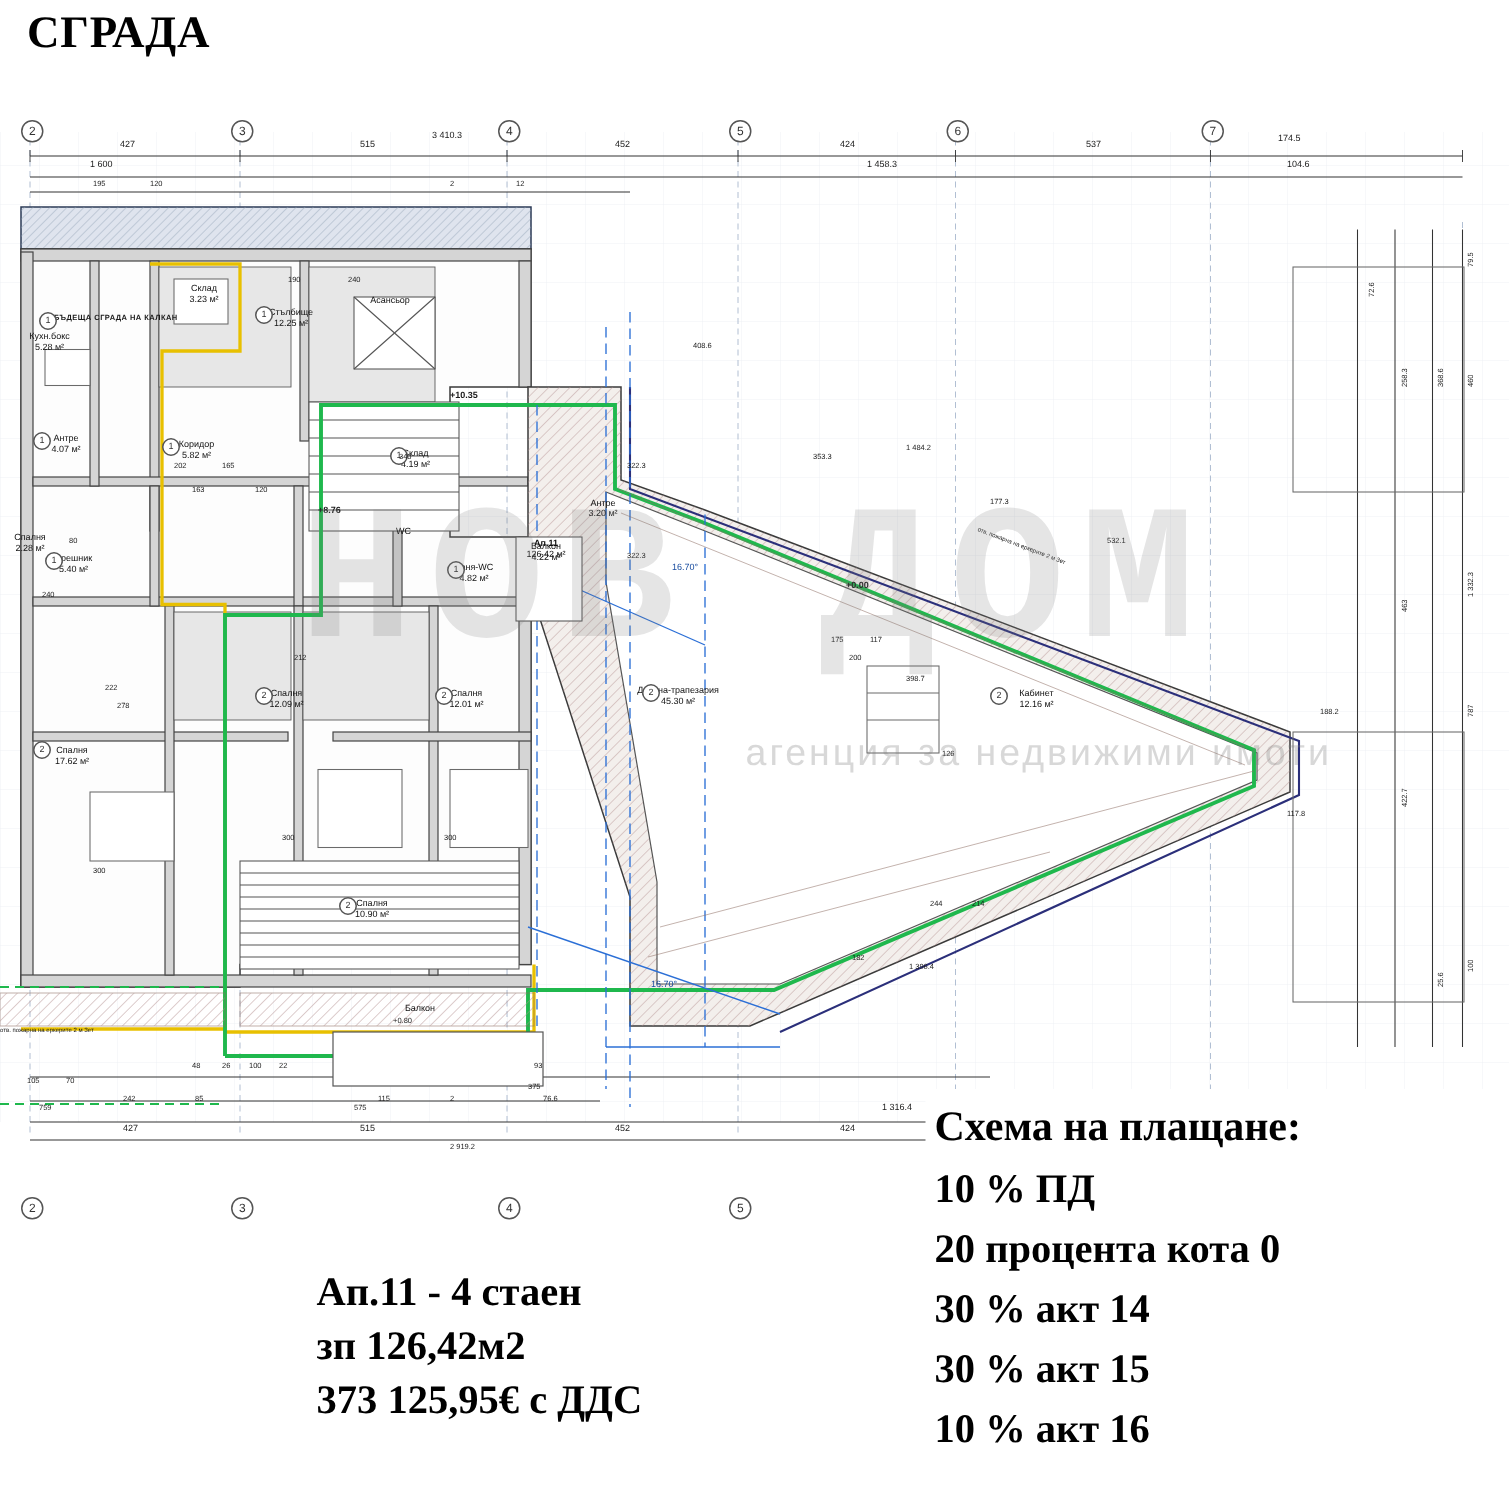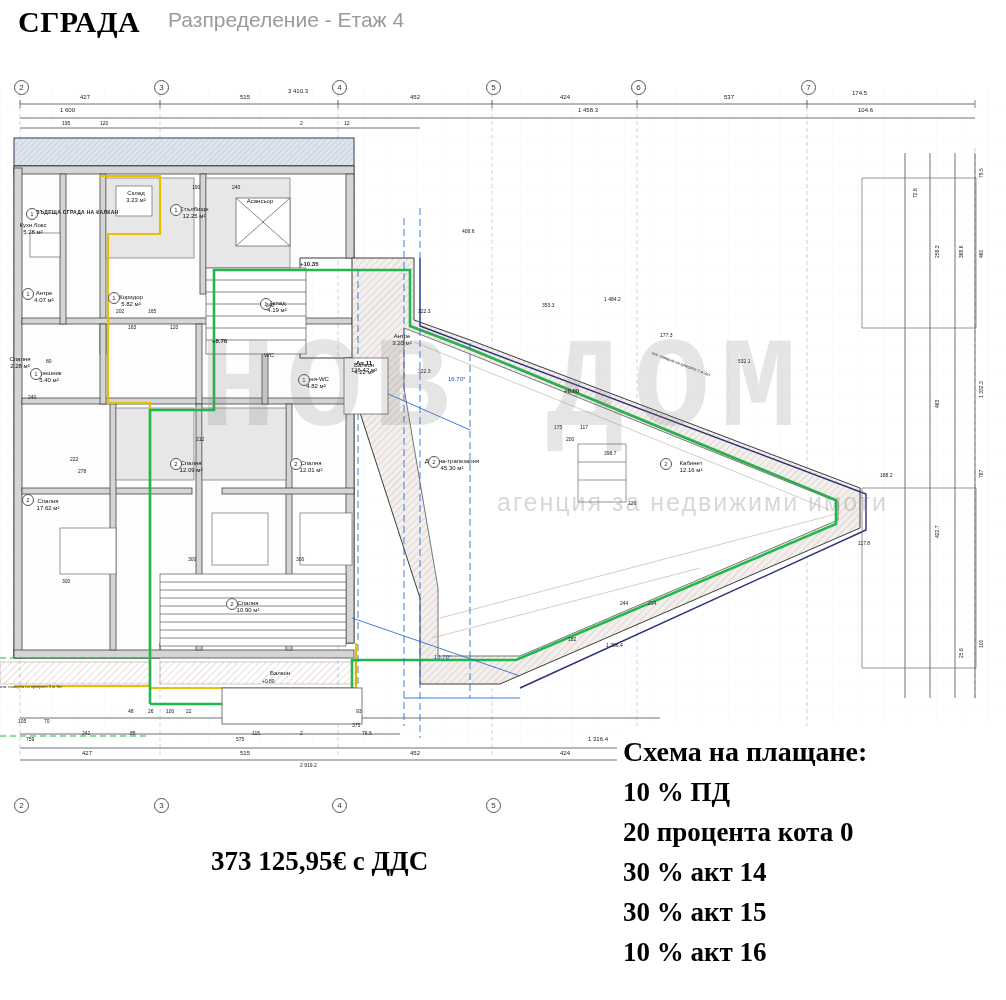--- a/index.html
+++ b/index.html
@@ -86,21 +86,20 @@
     font-family:"Liberation Sans", sans-serif;
   }
   .roomlbl{position:absolute;font-size:6px;text-align:center;color:#111;line-height:7px;}
   .roomlbl b{font-size:6px;}
 </style>
 </head>
 <body>
 
 <div id="header">
   <div id="header-north">СГРАДА</div>
-  <div id="header-sub">Разпределение - Етаж 4</div>
 </div>
 
 <div id="plan">
 
   <svg width="1006" height="880">
     <defs>
       <pattern id="hatch" width="5" height="5" patternUnits="userSpaceOnUse" patternTransform="rotate(45)">
         <line x1="0" y1="0" x2="0" y2="5" stroke="#b48f8f" stroke-width="1"></line>
       </pattern>
       <pattern id="hatch2" width="4" height="4" patternUnits="userSpaceOnUse" patternTransform="rotate(45)">
@@ -513,20 +512,22 @@
   <div class="t t5" style="left:0px;top:0px;opacity:0;">1 484.2</div>
 
 </div>
 
 <div id="watermark">
   <div id="wm-big">НОВ ДОМ</div>
   <div id="wm-small">агенция за недвижими имоти</div>
 </div>
 
 <div class="infobox" id="apt-box">
+  <div>Ап.11 - 4 стаен</div>
+  <div>зп 126,42м2</div>
   <div>373 125,95€ с ДДС</div>
 </div>
 
 <div class="infobox" id="pay-box">
   <div class="pay-title">Схема на плащане:</div>
   <div class="pay-row">10 % ПД</div>
   <div class="pay-row">20 процента кота 0</div>
   <div class="pay-row">30 % акт 14</div>
   <div class="pay-row">30 %  акт 15</div>
   <div class="pay-row">10 % акт 16</div>

